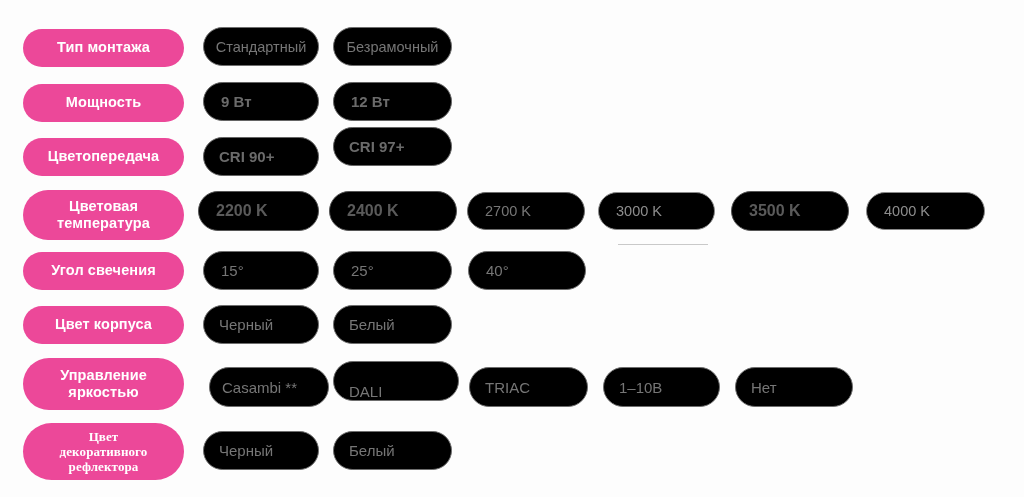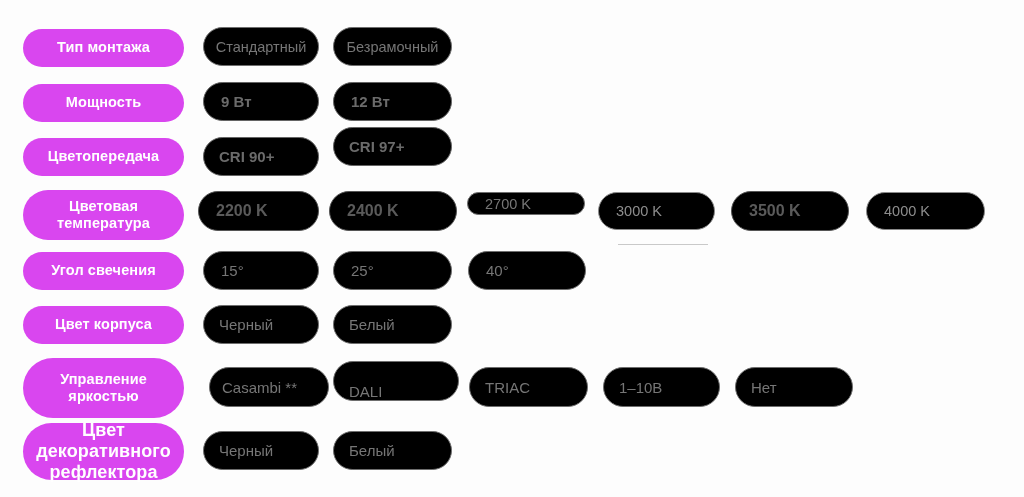--- a/index.html
+++ b/index.html
@@ -28,21 +28,21 @@
     position: absolute;
     left: 0;
     width: 1024px;
   }
 
   
   .row-label {
     position: absolute;
     left: 23px;
     box-sizing: border-box;
-    background: #d946ef;
+    background: #ec4899;
     color: #ffffff;
     border-radius: 999px;
     display: flex;
     align-items: center;
     justify-content: center;
     text-align: center;
     font-weight: bold;
     letter-spacing: 0.1px;
     width: 161px;
     padding: 0 6px;
@@ -138,21 +138,21 @@
       <span class="lbl-text">Цветовая
 температура</span>
     </div>
 
     <div class="chip left strong" style="left:198px;top:191px;width:121px;height:40px;font-size:16px;padding:0 17px;">
       <span>2200 K</span>
     </div>
     <div class="chip left strong" style="left:329px;top:191px;width:128px;height:40px;font-size:16px;padding:0 17px;">
       <span>2400 K</span>
     </div>
-    <div class="chip left" style="left:467px;top:192px;width:118px;height:23px;font-size:14.5px;padding:8px 17px;">
+    <div class="chip left" style="left:467px;top:192px;width:118px;height:38px;font-size:14.5px;padding:8px 17px;">
       <span>2700 K</span>
     </div>
     <div class="chip left faint" style="left:598px;top:192px;width:117px;height:38px;font-size:14.5px;padding:6px 17px;">
       <span>3000 K</span>
     </div>
     <div class="chip left strong" style="left:731px;top:191px;width:118px;height:40px;font-size:16px;padding:0 17px;">
       <span>3500 K</span>
     </div>
     <div class="chip left faint" style="left:866px;top:192px;width:119px;height:38px;font-size:14.5px;padding:0 17px;">
       <span>4000 K</span>
@@ -182,21 +182,21 @@
     </div>
     <div class="chip left" style="left:203px;top:305px;width:116px;height:39px;font-size:15px;padding:0 15px;">
       <span>Черный</span>
     </div>
     <div class="chip left" style="left:333px;top:305px;width:119px;height:39px;font-size:15px;padding:0 15px;">
       <span>Белый</span>
     </div>
   </div>
 
   <div class="opt-row" style="top:0;height:82px;">
-    <div class="row-label" style="top:358px;height:60px;font-size:14.5px;">
+    <div class="row-label" style="top:358px;height:52px;font-size:14.5px;">
       <span class="lbl-text">Управление
 яркостью</span>
     </div>
     <div class="chip left" style="left:209px;top:367px;width:120px;height:40px;font-size:15px;padding:0 12px;">
       <span>Casambi **</span>
     </div>
     <div class="chip left" style="left:333px;top:361px;width:126px;height:40px;font-size:15px;padding:0 15px;align-items:flex-end;">
       <span>DALI</span>
     </div>
     <div class="chip left" style="left:469px;top:367px;width:119px;height:40px;font-size:15px;padding:0 15px;">
@@ -204,21 +204,21 @@
     </div>
     <div class="chip left" style="left:603px;top:367px;width:117px;height:40px;font-size:15px;padding:0 15px;">
       <span>1–10В</span>
     </div>
     <div class="chip left" style="left:735px;top:367px;width:118px;height:40px;font-size:15px;padding:0 15px;">
       <span>Нет</span>
     </div>
   </div>
 
   <div class="opt-row" style="top:0;height:80px;">
-    <div class="row-label" style="top:423px;height:57px;font-size:18px;">
+    <div class="row-label" style="top:423px;height:57px;font-size:13px;font-family:Liberation Serif, serif;">
       <span class="lbl-text">Цвет
 декоративного
 рефлектора</span>
     </div>
     <div class="chip left" style="left:203px;top:431px;width:116px;height:39px;font-size:15px;padding:0 15px;">
       <span>Черный</span>
     </div>
     <div class="chip left" style="left:333px;top:431px;width:119px;height:39px;font-size:15px;padding:0 15px;">
       <span>Белый</span>
     </div>

